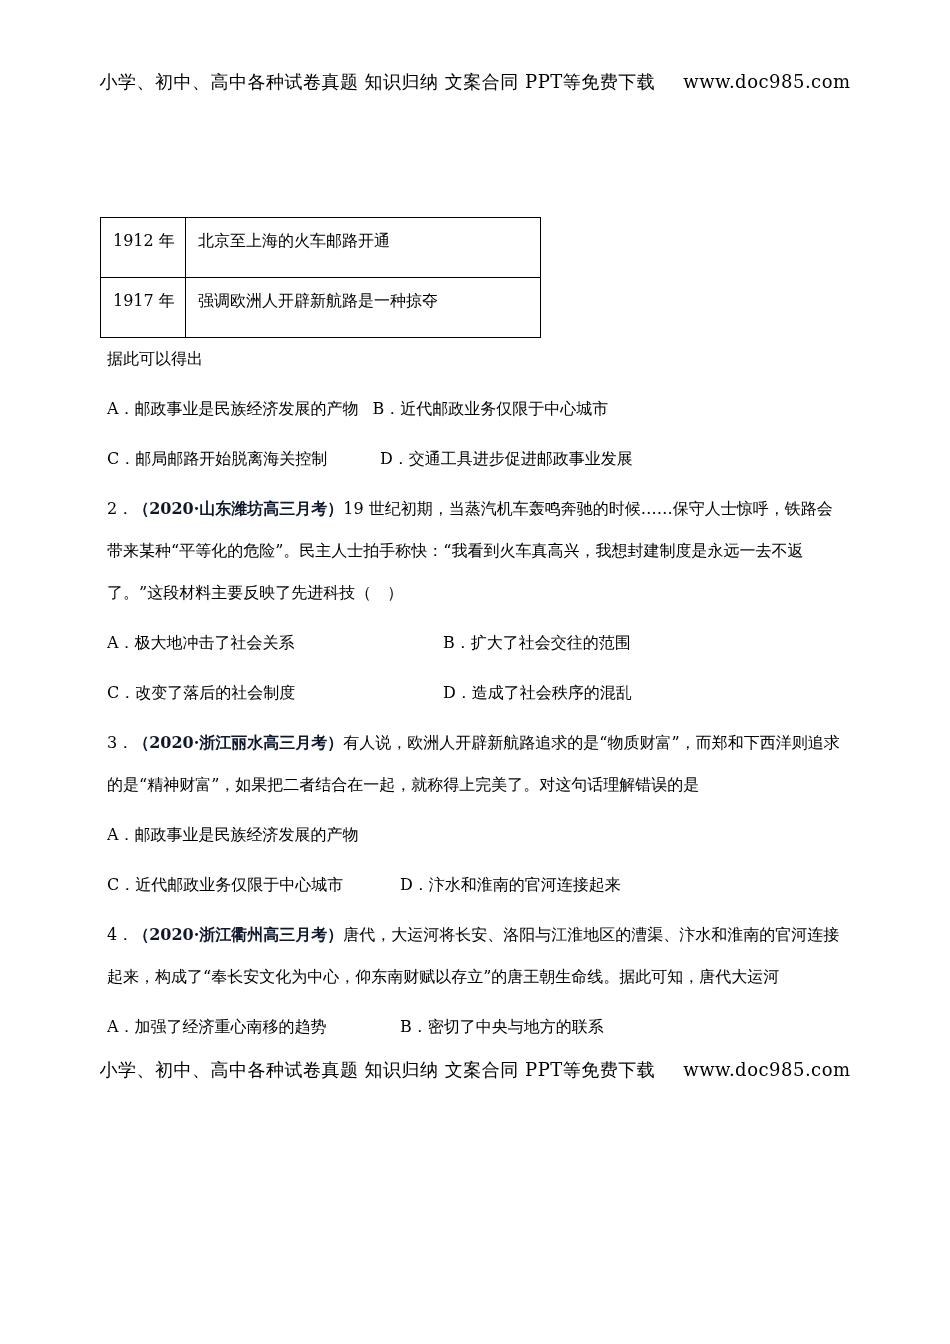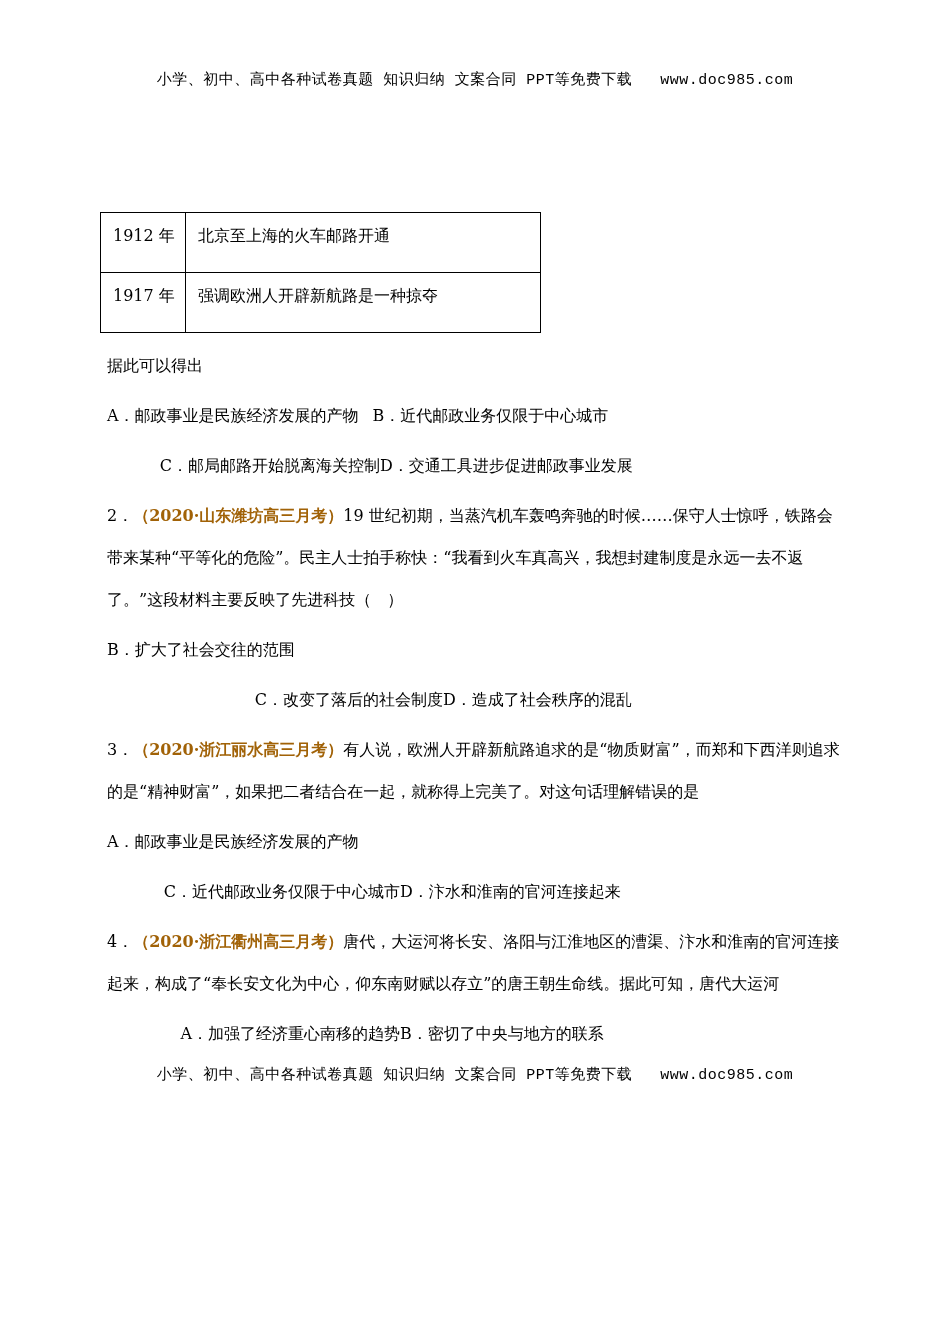--- a/index.html
+++ b/index.html
@@ -13,61 +13,59 @@
     min-height: 1344px;
     margin: 0 auto;
     background: #ffffff;
     color: #000000;
     font-family: "DejaVu Serif", "Liberation Serif", serif;
     font-size: 16px;
     overflow: hidden;
   }
   .site-line {
     text-align: center;
-    font-size: 15px;
+    font-size: 18px;
     letter-spacing: 0.5px;
     white-space: nowrap;
-    font-family: Liberation Mono, monospace;
   }
   .site-line .url {
     margin-left: 28px;
   }
   .header { padding-top: 70px; }
   .content {
     margin: 123px 107px 0 107px;
     width: 736px;
   }
   table.events {
     border-collapse: collapse;
     margin-left: -7px;
-    margin-bottom: 12px;
+    margin-bottom: 0;
   }
   table.events td {
     border: 1px solid #000000;
     vertical-align: top;
     padding: 13px 10px 0 12px;
     height: 60px;
     box-sizing: border-box;
     font-size: 16px;
   }
   td.year { width: 85px; }
   td.event { width: 355px; }
   p.line {
     margin: 0 0 8px 0;
     line-height: 42px;
   }
   .src {
-    color: #a16207;
+    color: #0f172a;
     font-weight: bold;
   }
   .opt-row {
     display: flex;
     margin: 0 0 8px 0;
     line-height: 42px;
-    text-align: right;
   }
   .opt-row.gap { column-gap: 14px; }
   .opt-row.cols-336 .col1 { width: 336px; flex: 0 0 336px; }
   .opt-row.cols-293 .col1 { width: 293px; flex: 0 0 293px; }
   .opt-row.cols-273 .col1 { width: 273px; flex: 0 0 273px; }
   .footer { margin-top: 10px; padding-bottom: 40px; }
 </style>
 </head>
 <body>
 
@@ -100,20 +98,21 @@
     </div>
     <div class="opt-row cols-273">
       <span class="col1">C．邮局邮路开始脱离海关控制</span>
       <span>D．交通工具进步促进邮政事业发展</span>
     </div>
 
     <p class="line">
       <span>2．</span><span class="src">（2020·山东潍坊高三月考）</span><span>19 世纪初期，当蒸汽机车轰鸣奔驰的时候……保守人士惊呼，铁路会带来某种“平等化的危险”。民主人士拍手称快：“我看到火车真高兴，我想封建制度是永远一去不返了。”这段材料主要反映了先进科技（　）</span>
     </p>
     <div class="opt-row cols-336">
+      <span class="col1">A．极大地冲击了社会关系</span>
       <span>B．扩大了社会交往的范围</span>
     </div>
     <div class="opt-row cols-336">
       <span class="col1">C．改变了落后的社会制度</span>
       <span>D．造成了社会秩序的混乱</span>
     </div>
 
     <p class="line">
       <span>3．</span><span class="src">（2020·浙江丽水高三月考）</span><span>有人说，欧洲人开辟新航路追求的是“物质财富”，而郑和下西洋则追求的是“精神财富”，如果把二者结合在一起，就称得上完美了。对这句话理解错误的是</span>
     </p>

